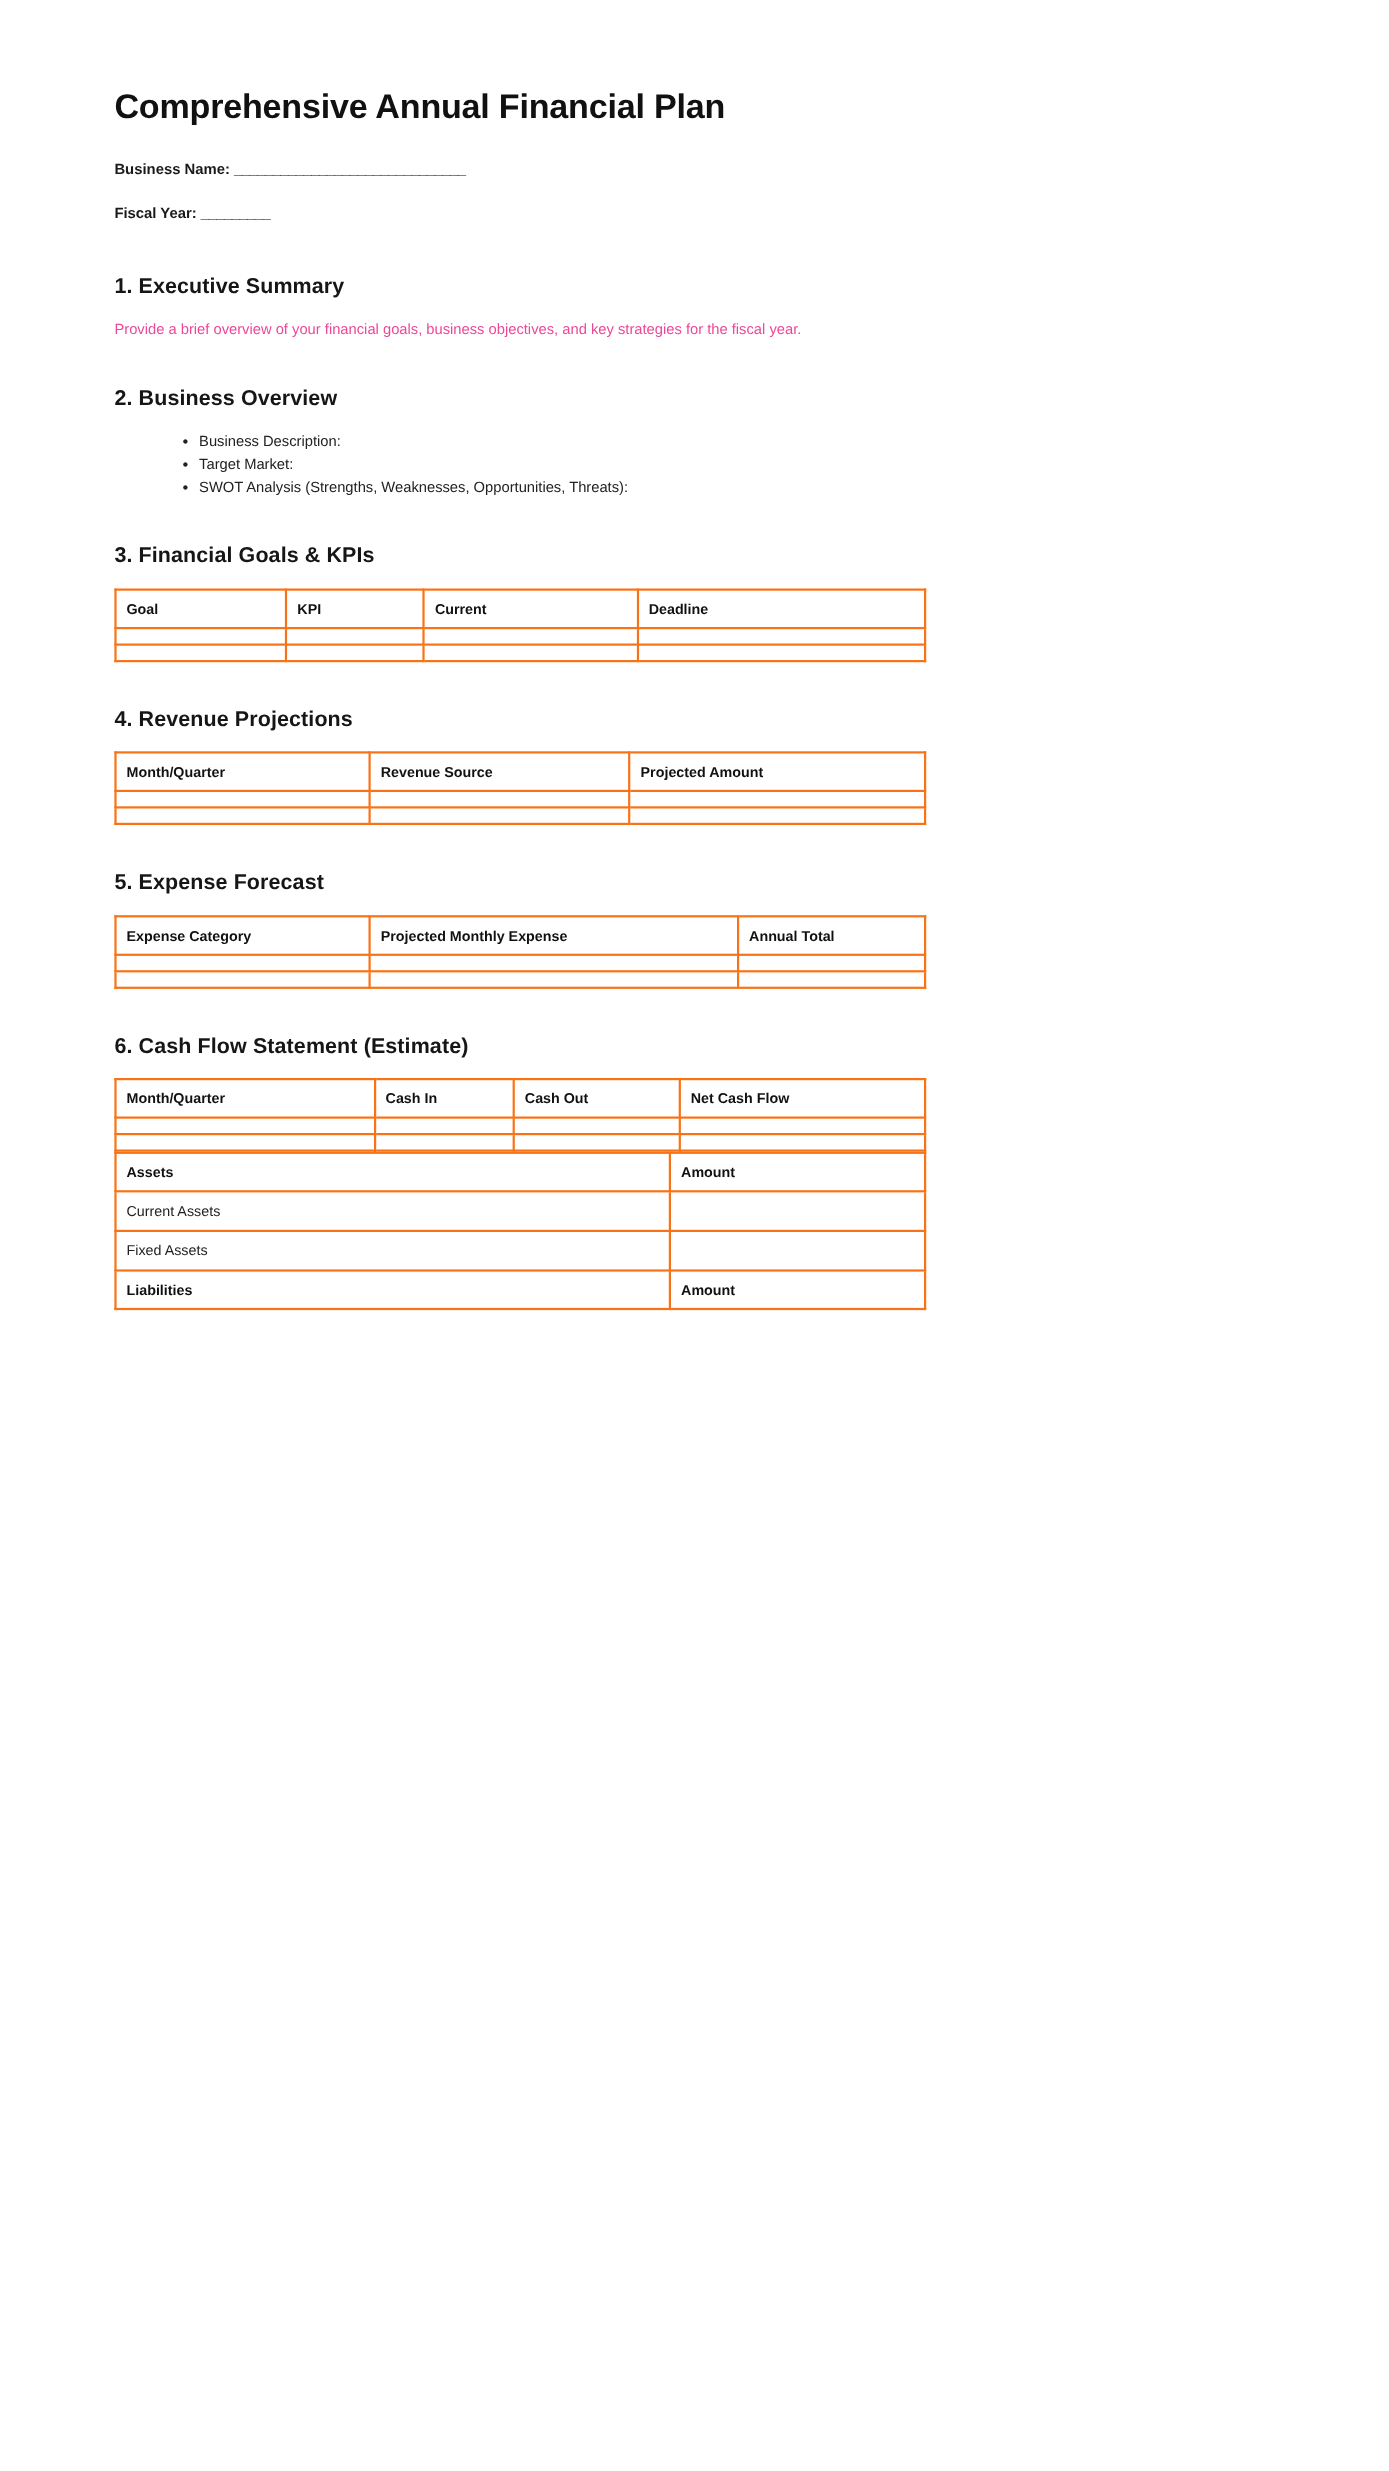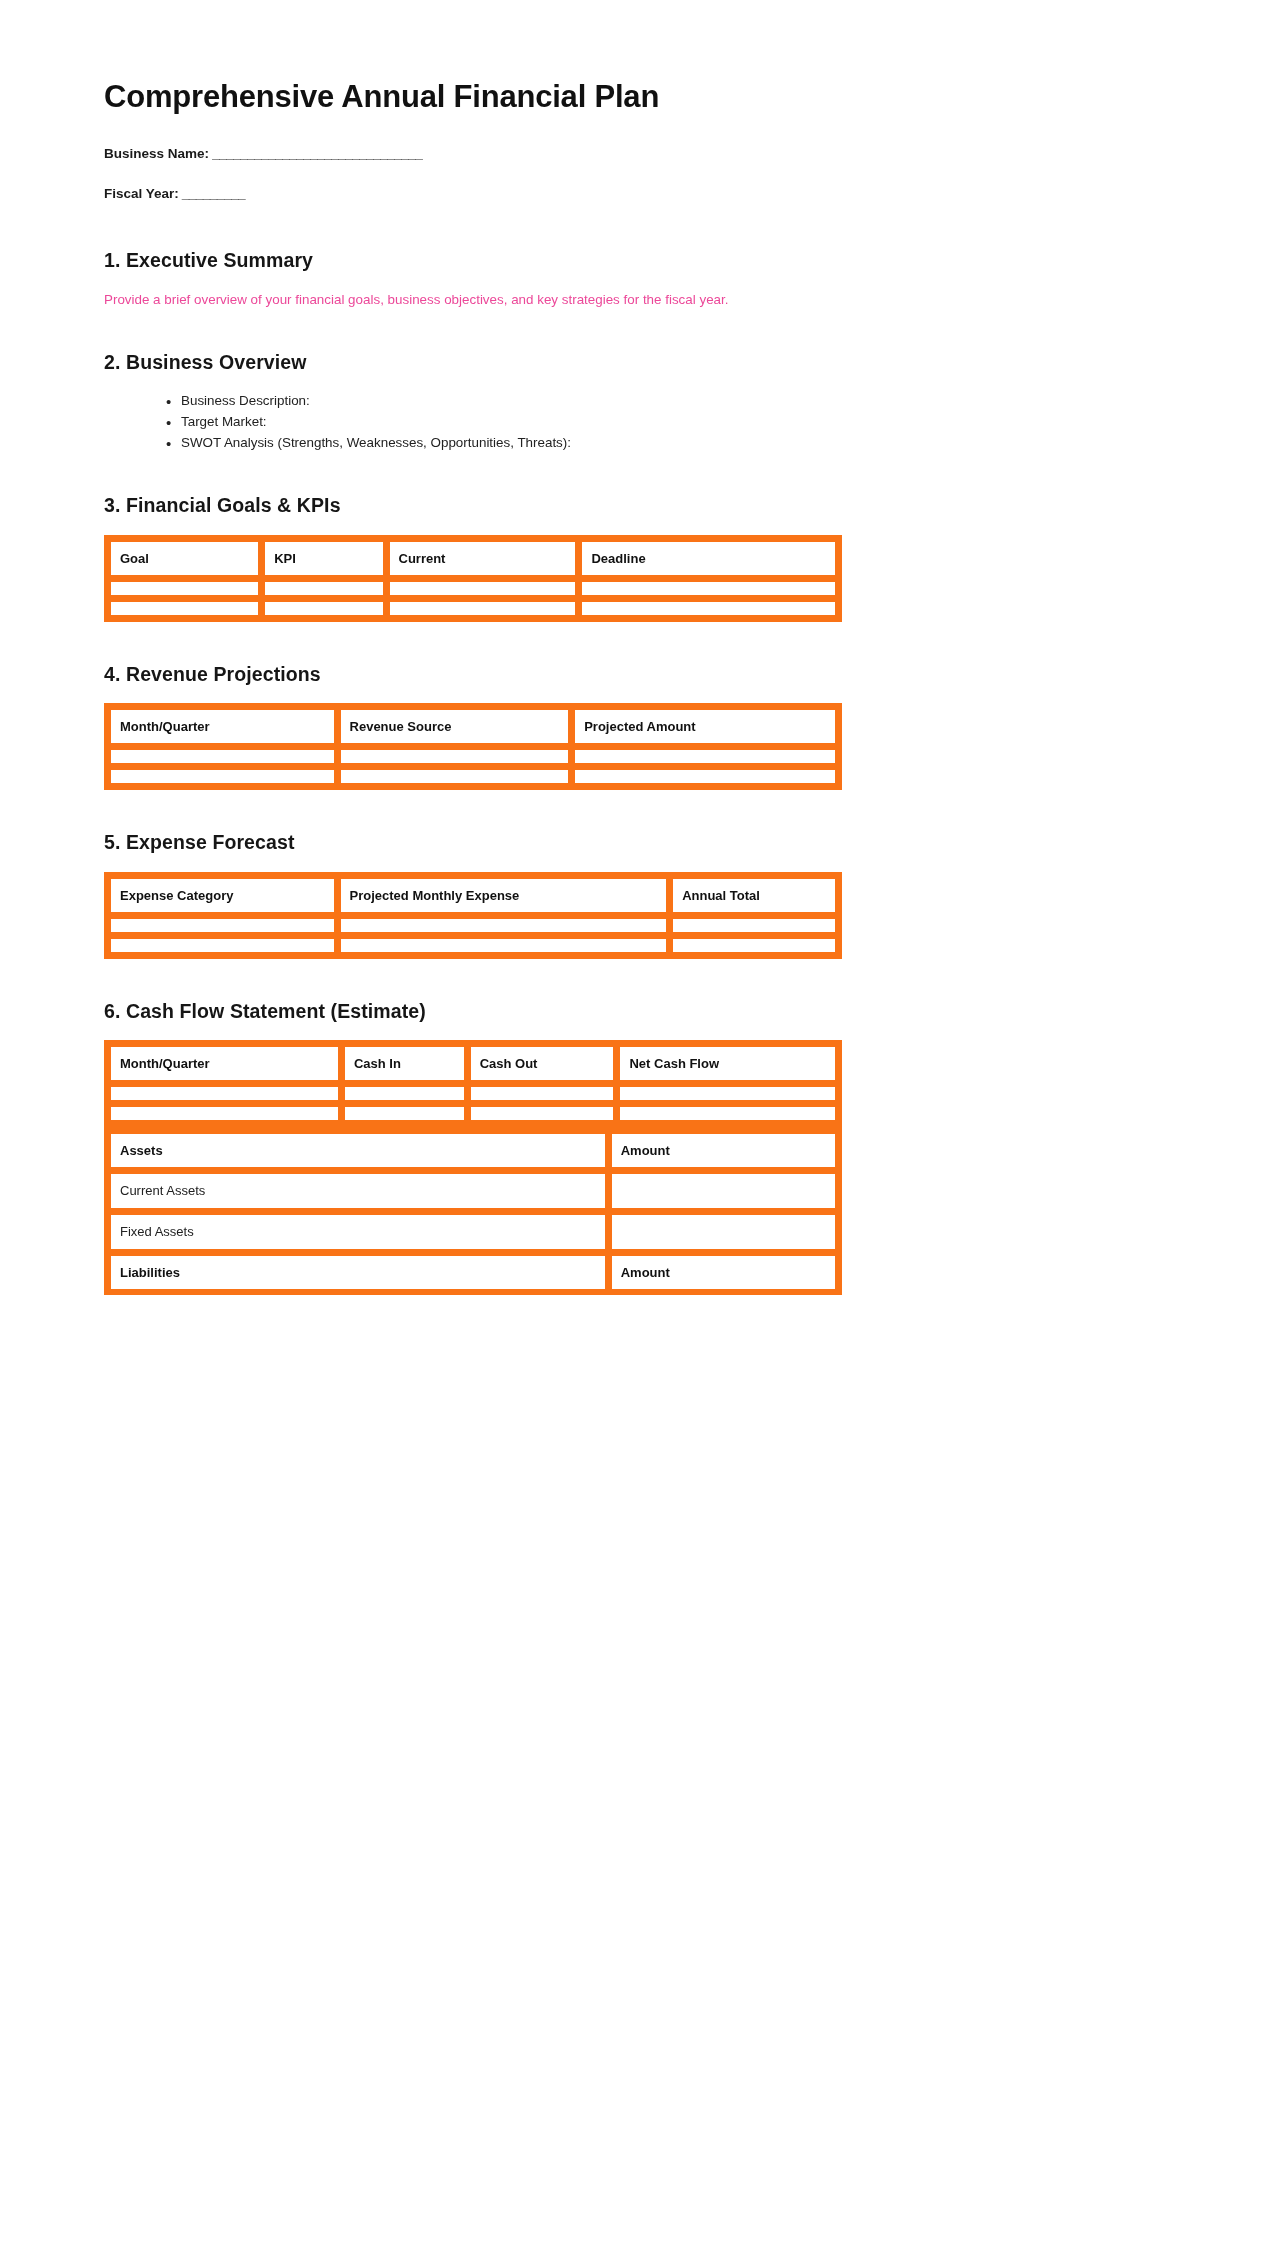--- a/index.html
+++ b/index.html
@@ -49,21 +49,20 @@
   .field-line {
     font-size: 13.5px;
     font-weight: 700;
     color: #1a1a1a;
     margin: 0 0 22px 0;
     line-height: 1.3;
   }
   .field-line .blank {
     font-weight: 700;
     letter-spacing: -0.5px;
-    font-style: italic;
   }
 
   
   h2.section-heading {
     font-size: 19.5px;
     font-weight: 600;
     color: #161616;
     margin: 40px 0 17px 0;
     line-height: 1.25;
     letter-spacing: 0.1px;
@@ -104,21 +103,21 @@
 
   
   table.data-table {
     border-collapse: collapse;
     width: 100%;
     table-layout: fixed;
     margin: 0;
   }
   table.data-table th,
   table.data-table td {
-    border: 7px solid #f97316;
+    border: 2px solid #f97316;
     padding: 9px 10px 9px 9px;
     font-size: 13px;
     text-align: left;
     vertical-align: middle;
     color: #222222;
     overflow: hidden;
     white-space: nowrap;
   }
   table.data-table th {
     font-weight: 700;

